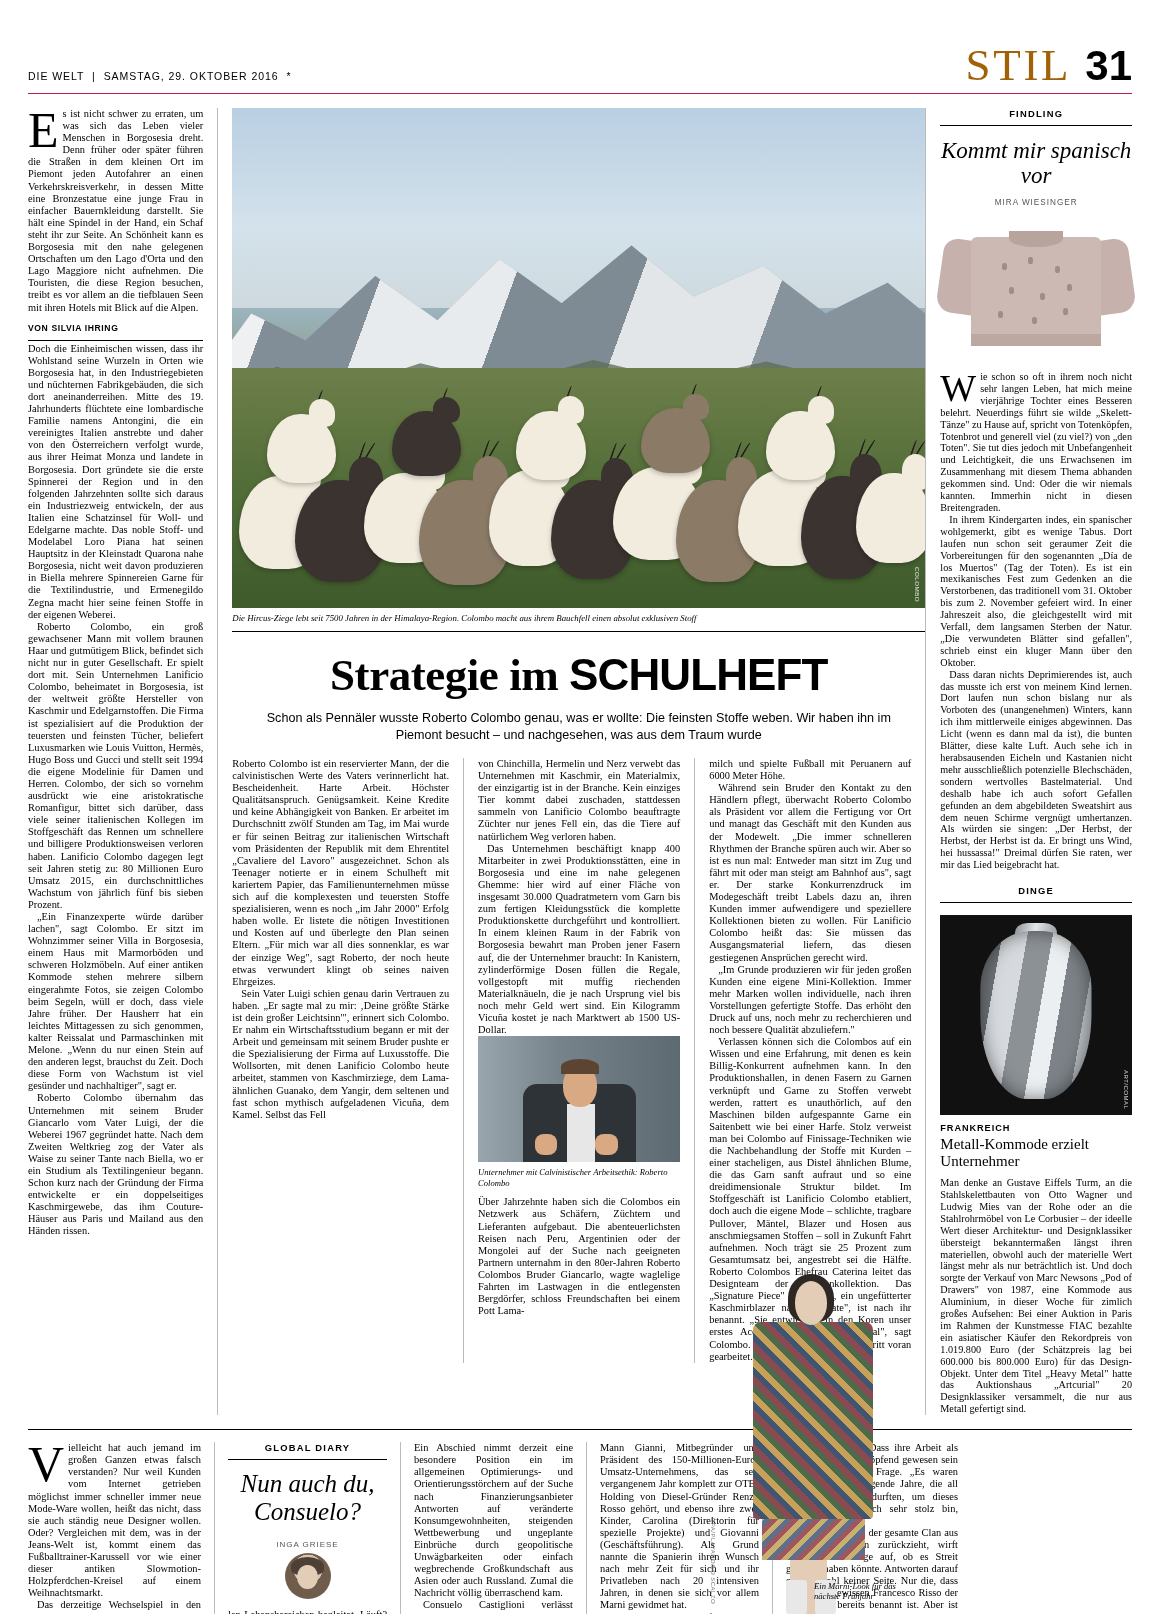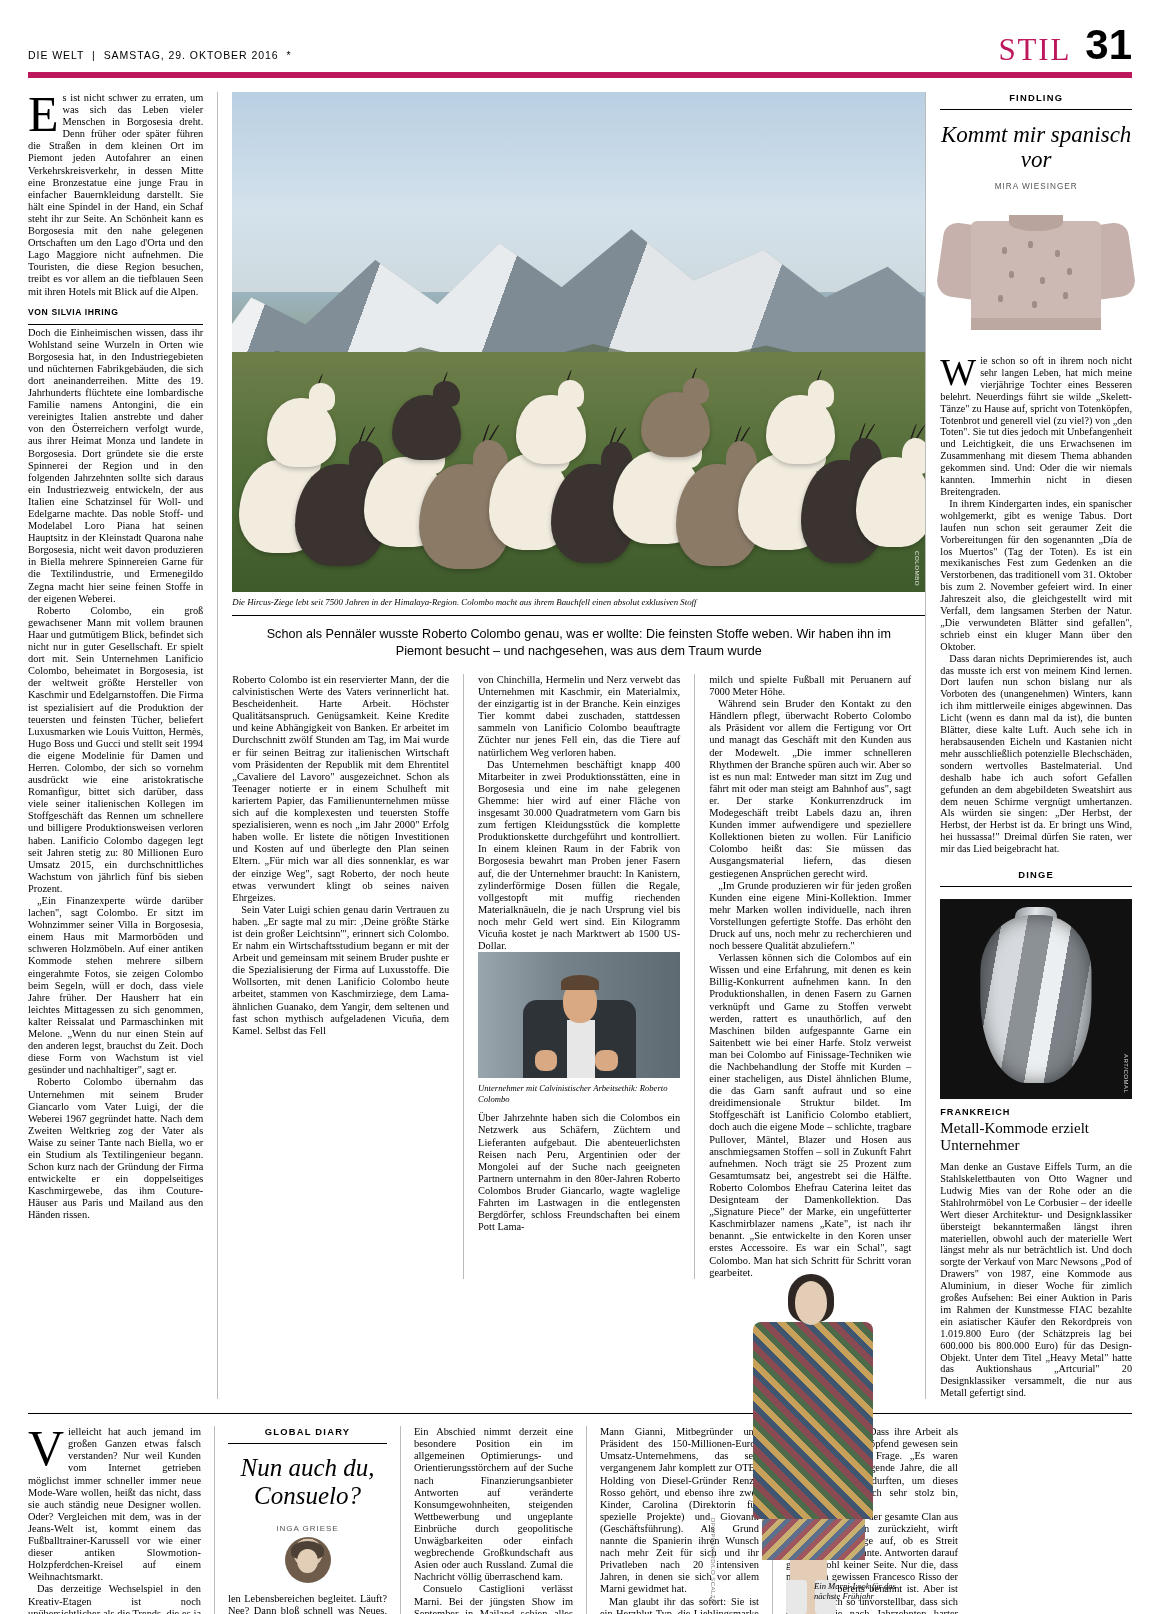--- a/index.html
+++ b/index.html
@@ -10,42 +10,42 @@
     font-family: "Liberation Serif", serif;
     color: #000;
     position: relative;
     overflow: hidden;
   }
   .page { position: relative; width: 1160px; height: 1614px; padding: 0 28px; }
 
   
   .masthead {
     position: relative;
-    height: 78px;
-    border-bottom: 6px solid #be185d;
+    height: 94px;
+    border-bottom: 1px solid #be185d;
     display: flex;
     align-items: flex-end;
     justify-content: space-between;
     padding-bottom: 8px;
   }
   .masthead-left {
     font-family: "Liberation Sans", sans-serif;
     font-size: 10.5px;
     letter-spacing: 0.09em;
     text-transform: uppercase;
     padding-bottom: 3px;
     white-space: nowrap;
   }
   .masthead-left .sep { padding: 0 4px; }
   .masthead-right { display: flex; align-items: flex-end; gap: 14px; }
   .section-name {
     font-family: "Liberation Serif", serif;
-    font-size: 31px;
+    font-size: 45px;
     letter-spacing: 0.06em;
-    color: #be185d;
+    color: #a16207;
     line-height: 0.9;
   }
   .page-number {
     font-family: "Liberation Sans", sans-serif;
     font-weight: bold;
     font-size: 42px;
     line-height: 0.88;
   }
 
   
@@ -453,20 +453,21 @@
               <i class="horn"></i>
             </div>
           <div class="goat" style="left:77%; bottom:35%; width:10%; height:22%;">
               <i class="horn"></i>
             </div>
         </div>
         <div class="credit">COLOMBO</div>
       </div>
       <div class="hero-caption">Die Hircus-Ziege lebt seit 7500 Jahren in der Himalaya-Region. Colombo macht aus ihrem Bauchfell einen absolut exklusiven Stoff</div>
 
+      <h1 class="headline"><span>Strategie im </span><b>SCHULHEFT</b></h1>
       <div class="standfirst">Schon als Pennäler wusste Roberto Colombo genau, was er wollte: Die feinsten Stoffe weben. Wir haben ihn im Piemont besucht – und nachgesehen, was aus dem Traum wurde</div>
 
       <div class="story-cols">
 
         <div class="story-col">
           <div class="bodytext">
             <p class="noindent">Roberto Colombo ist ein reservierter Mann, der die calvinistischen Werte des Vaters verinnerlicht hat. Bescheidenheit. Harte Arbeit. Höchster Qualitätsanspruch. Genügsamkeit. Keine Kredite und keine Abhängigkeit von Banken. Er arbeitet im Durchschnitt zwölf Stunden am Tag, im Mai wurde er für seinen Beitrag zur italienischen Wirtschaft vom Präsidenten der Republik mit dem Ehrentitel „Cavaliere del Lavoro" ausgezeichnet. Schon als Teenager notierte er in einem Schulheft mit kariertem Papier, das Familienunternehmen müsse sich auf die komplexesten und teuersten Stoffe spezialisieren, wenn es noch „im Jahr 2000" Erfolg haben wolle. Er listete die nötigen Investitionen und Kosten auf und überlegte den Plan seinen Eltern. „Für mich war all dies sonnenklar, es war der einzige Weg", sagt Roberto, der noch heute etwas verwundert klingt ob seines naiven Ehrgeizes.</p>
             <p>Sein Vater Luigi schien genau darin Vertrauen zu haben. „Er sagte mal zu mir: ‚Deine größte Stärke ist dein großer Leichtsinn'", erinnert sich Colombo. Er nahm ein Wirtschaftsstudium begann er mit der Arbeit und gemeinsam mit seinem Bruder pushte er die Spezialisierung der Firma auf Luxusstoffe. Die Wollsorten, mit denen Lanificio Colombo heute arbeitet, stammen von Kaschmirziege, dem Lama-ähnlichen Guanako, dem Yangir, dem seltenen und fast schon mythisch aufgeladenen Vicuña, dem Kamel. Selbst das Fell</p>
           </div>
         </div>
@@ -486,21 +487,21 @@
             <div class="hand2"></div>
           </div>
           <div class="portrait-caption">Unternehmer mit Calvinistischer Arbeitsethik: Roberto Colombo</div>
           <div class="bodytext">
             <p class="noindent">Über Jahrzehnte haben sich die Colombos ein Netzwerk aus Schäfern, Züchtern und Lieferanten aufgebaut. Die abenteuerlichsten Reisen nach Peru, Argentinien oder der Mongolei auf der Suche nach geeigneten Partnern unternahm in den 80er-Jahren Roberto Colombos Bruder Giancarlo, wagte waglelige Fahrten im Lastwagen in die entlegensten Bergdörfer, schloss Freundschaften bei einem Pott Lama-</p>
           </div>
         </div>
 
         <div class="story-col rule">
           <div class="bodytext">
-            <p class="noindent">milch und spielte Fußball mit Peruanern auf 7000 Meter Höhe.</p>
+            <p class="noindent">milch und spielte Fußball mit Peruanern auf 6000 Meter Höhe.</p>
             <p>Während sein Bruder den Kontakt zu den Händlern pflegt, überwacht Roberto Colombo als Präsident vor allem die Fertigung vor Ort und managt das Geschäft mit den Kunden aus der Modewelt. „Die immer schnelleren Rhythmen der Branche spüren auch wir. Aber so ist es nun mal: Entweder man sitzt im Zug und fährt mit oder man steigt am Bahnhof aus", sagt er. Der starke Konkurrenzdruck im Modegeschäft treibt Labels dazu an, ihren Kunden immer aufwendigere und speziellere Kollektionen bieten zu wollen. Für Lanificio Colombo heißt das: Sie müssen das Ausgangsmaterial liefern, das diesen gestiegenen Ansprüchen gerecht wird.</p>
             <p>„Im Grunde produzieren wir für jeden großen Kunden eine eigene Mini-Kollektion. Immer mehr Marken wollen individuelle, nach ihren Vorstellungen gefertigte Stoffe. Das erhöht den Druck auf uns, noch mehr zu recherchieren und noch bessere Qualität abzuliefern."</p>
             <p>Verlassen können sich die Colombos auf ein Wissen und eine Erfahrung, mit denen es kein Billig-Konkurrent aufnehmen kann. In den Produktionshallen, in denen Fasern zu Garnen verknüpft und Garne zu Stoffen verwebt werden, rattert es unauthörlich, auf den Maschinen bilden aufgespannte Garne ein Saitenbett wie bei einer Harfe. Stolz verweist man bei Colombo auf Finissage-Techniken wie die Nachbehandlung der Stoffe mit Kurden – einer stacheligen, aus Distel ähnlichen Blume, die das Garn sanft aufraut und so eine dreidimensionale Struktur bildet. Im Stoffgeschäft ist Lanificio Colombo etabliert, doch auch die eigene Mode – schlichte, tragbare Pullover, Mäntel, Blazer und Hosen aus anschmiegsamen Stoffen – soll in Zukunft Fahrt aufnehmen. Noch trägt sie 25 Prozent zum Gesamtumsatz bei, angestrebt sei die Hälfte. Roberto Colombos Ehefrau Caterina leitet das Designteam der Damenkollektion. Das „Signature Piece" der Marke, ein ungefütterter Kaschmirblazer namens „Kate", ist nach ihr benannt. „Sie entwickelte in den Koren unser erstes Accessoire. Es war ein Schal", sagt Colombo. Man hat sich Schritt für Schritt voran gearbeitet.</p>
           </div>
         </div>
 
       </div>
     </div>
 
     <div class="c-right rule-left" style="padding-right:0;">

